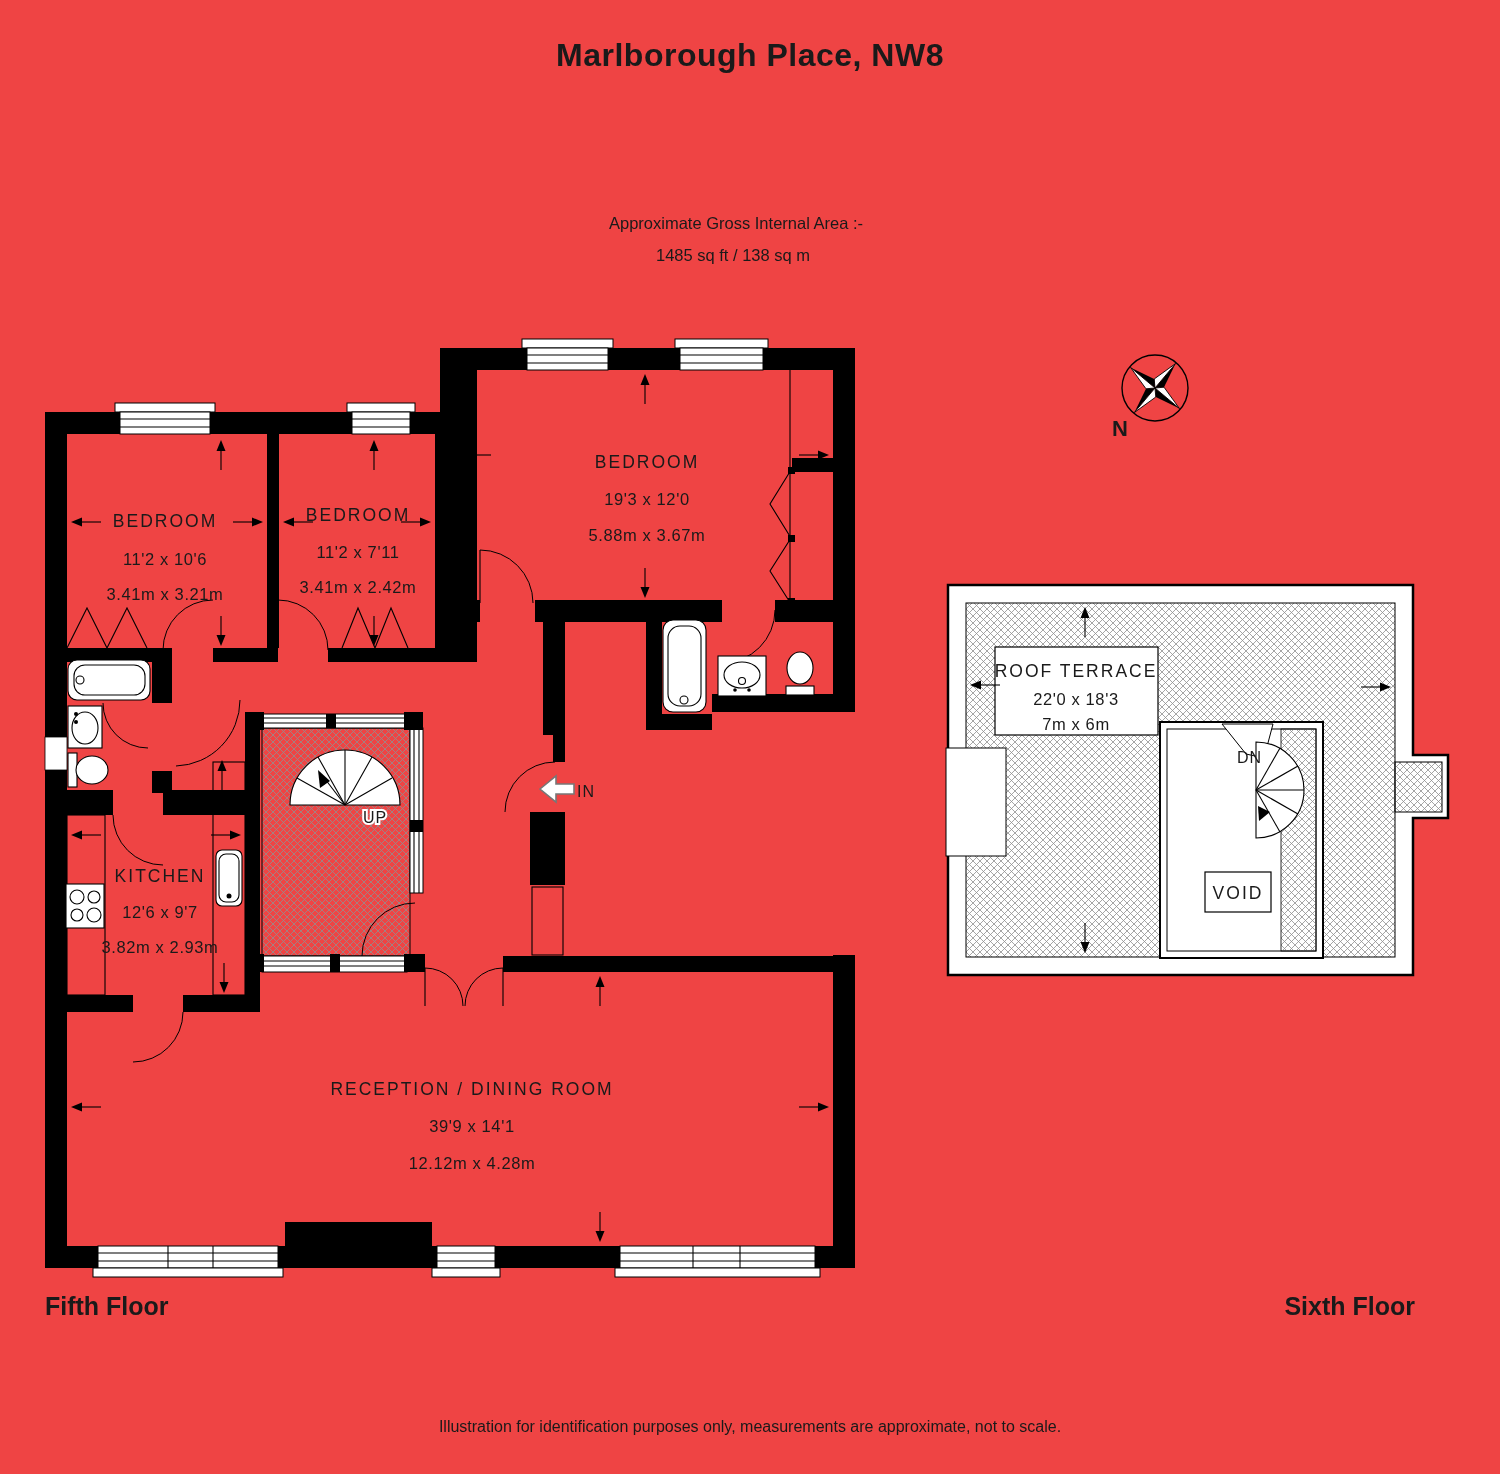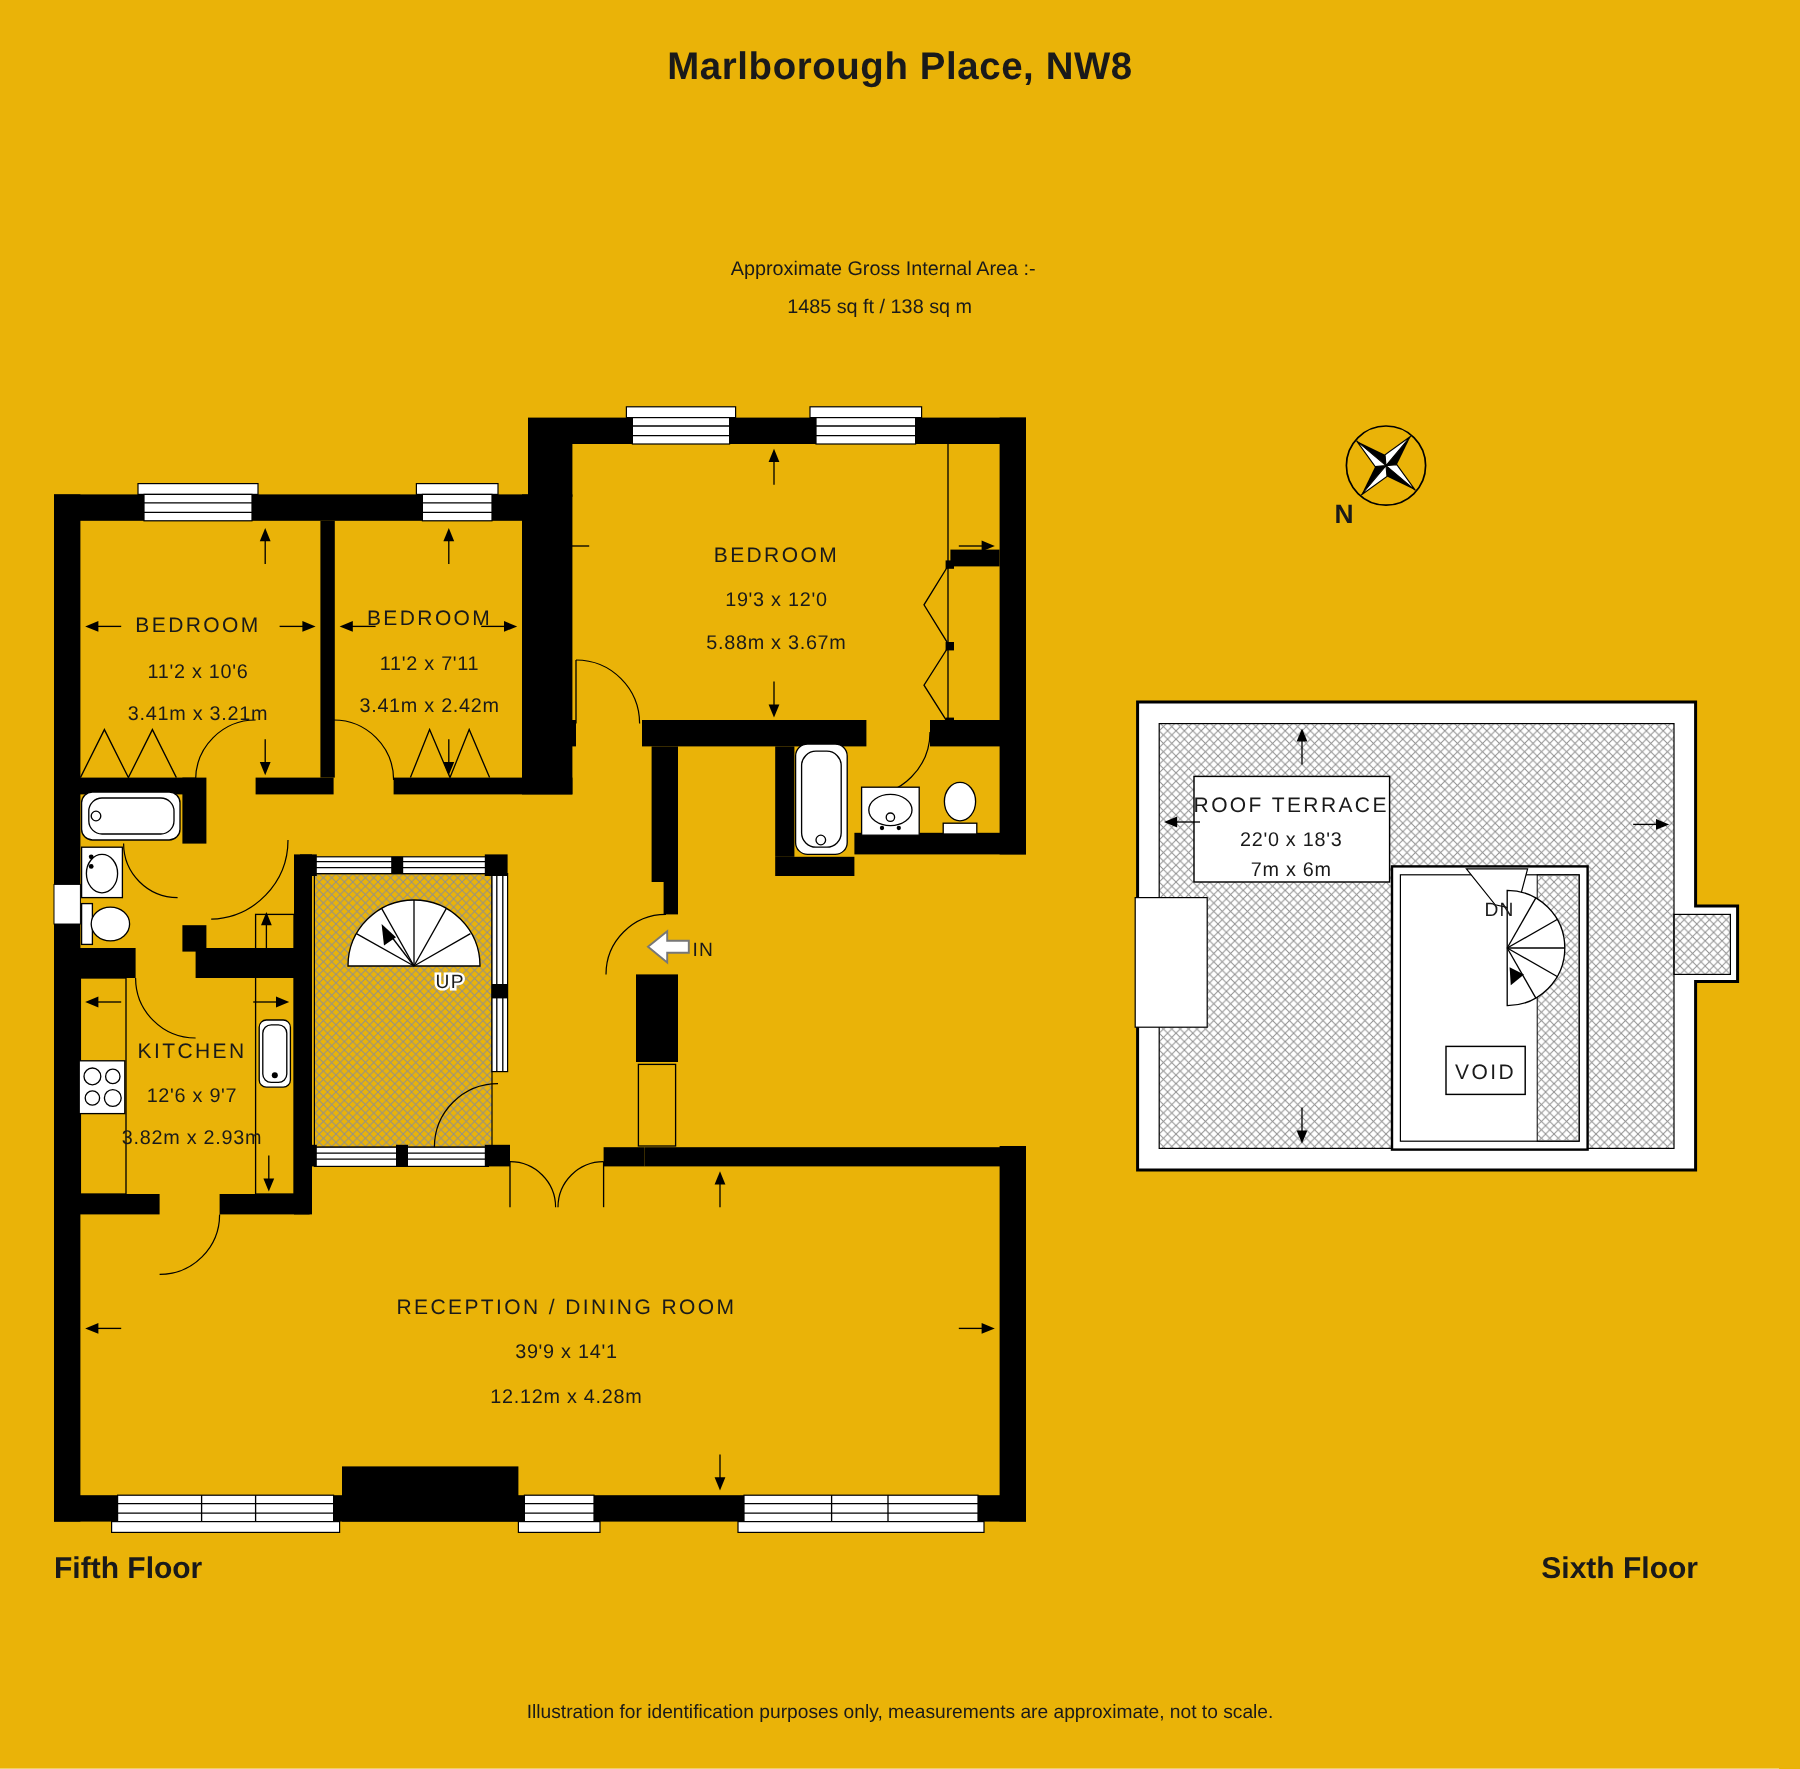--- a/index.html
+++ b/index.html
@@ -1,16 +1,16 @@
 <!DOCTYPE html>
 <html><head>
 <meta charset="utf-8">
 <style>
   html,body{margin:0;padding:0;background:#fff;}
-  #stage{position:relative;width:1500px;height:1474px;background:#eab308;
+  #stage{position:relative;width:1500px;height:1474px;background:#ef4444;
          font-family:"Liberation Sans","DejaVu Sans",sans-serif;}
   svg text{fill:#1a1a1a;}
   .t-title{font-size:32px;font-weight:bold;letter-spacing:.5px;}
   .t-sub{font-size:16.5px;}
   .t-room{font-size:17.5px;letter-spacing:2px;}
   .t-dim{font-size:16.5px;letter-spacing:.6px;}
   .t-floor{font-size:25px;font-weight:bold;}
   .t-foot{font-size:16px;}
   .t-stair{font-size:16px;letter-spacing:1px;}
   .t-n{font-size:22px;font-weight:bold;}

